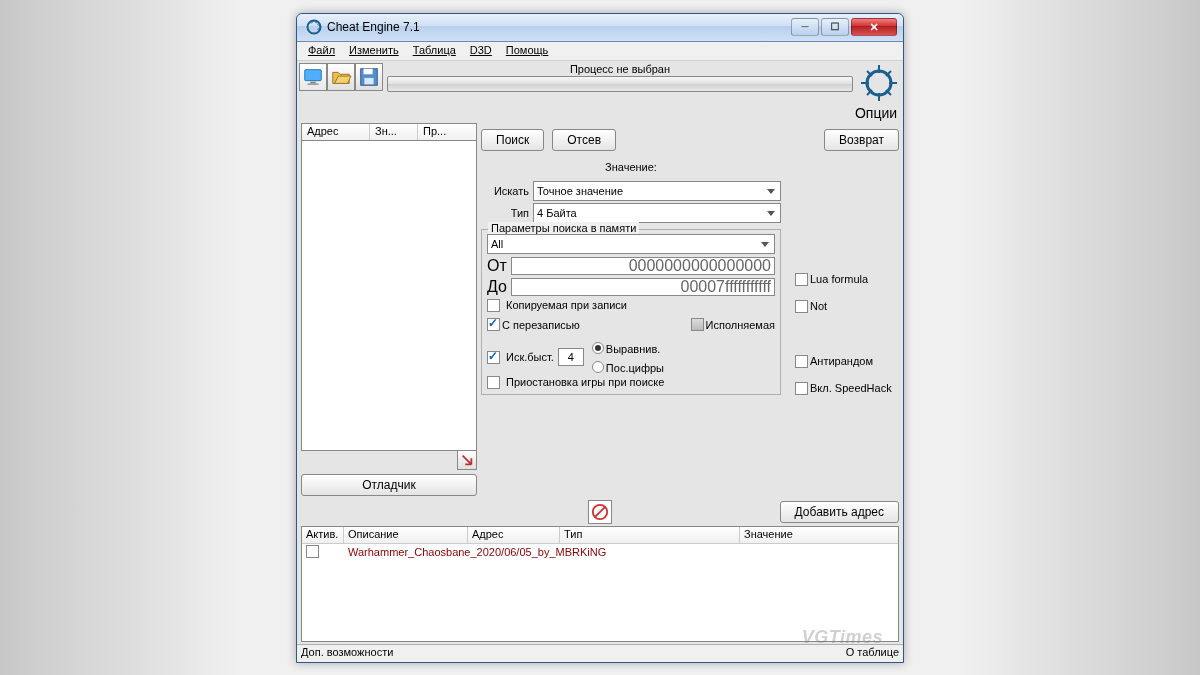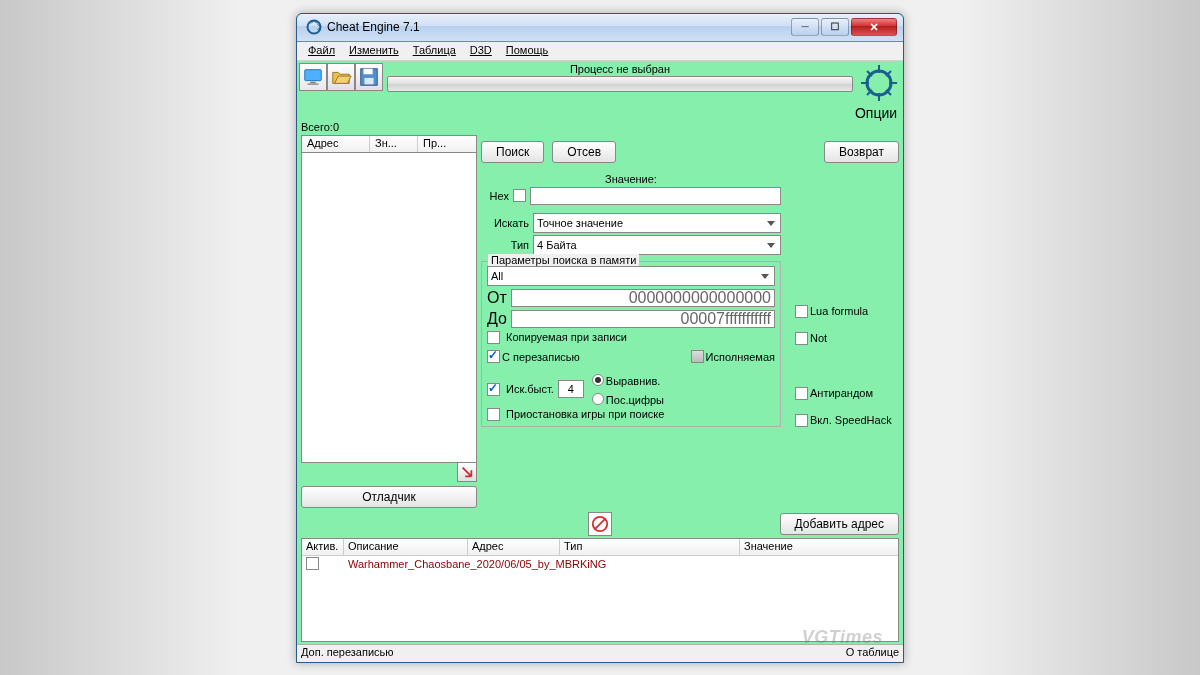--- a/index.html
+++ b/index.html
@@ -1,17 +1,17 @@
 <!DOCTYPE html>
 <html><head>
 <meta charset="utf-8">
 <style>
 * { box-sizing: border-box; margin: 0; padding: 0; font-family: "Segoe UI", Tahoma, sans-serif; }
 body { background: linear-gradient(to right, #c8c8c8, #f0f0f0 20%, #f0f0f0 80%, #c8c8c8); display: flex; align-items: center; justify-content: center; height: 675px; width: 1200px; overflow: hidden; }
-.window { width: 608px; height: 650px; background: #86efac; border: 1px solid #2a5a8a; border-radius: 6px 6px 0 0; box-shadow: 0 0 10px rgba(0,0,0,0.3); display: flex; flex-direction: column; position: relative; }
+.window { width: 608px; height: 650px; background: #e5e5e5; border: 1px solid #2a5a8a; border-radius: 6px 6px 0 0; box-shadow: 0 0 10px rgba(0,0,0,0.3); display: flex; flex-direction: column; position: relative; }
 .titlebar { height: 28px; background: linear-gradient(to bottom, #e8f0fa, #cfe0f5 45%, #b8d0ee 46%, #d0e0f5); border-radius: 6px 6px 0 0; display: flex; align-items: center; padding: 0 4px; border-bottom: 1px solid #6a8ab0; }
 .titlebar-icon { width: 16px; height: 16px; margin: 0 5px; }
 .ce-logo { width: 100%; height: 100%; }
 .title-text { font-size: 12px; color: #000; flex: 1; }
 .win-controls { display: flex; gap: 2px; margin-right: 2px; }
 .win-btn { width: 28px; height: 18px; border-radius: 3px; border: 1px solid rgba(0,0,0,0.3); display: flex; align-items: center; justify-content: center; cursor: pointer; }
 .min-btn, .max-btn { background: linear-gradient(to bottom, #e8f0fa, #b8d0ee); }
 .close-btn { width: 46px; background: linear-gradient(to bottom, #f08080, #d03030 45%, #b02020 46%, #e05050); }
 .win-glyph { font-size: 10px; color: #333; font-weight: bold; line-height: 1; }
 .close-btn .win-glyph { color: #fff; font-size: 11px; }
@@ -153,23 +153,20 @@
               <circle cx="20" cy="20" r="12"></circle>
               <path d="M20 2 L20 10 M20 30 L20 38 M2 20 L10 20 M30 20 L38 20" stroke-width="2"></path>
               <path d="M8 8 L13 13 M32 8 L27 13 M8 32 L13 27 M32 32 L27 27" stroke-width="2"></path>
             </g>
           </svg>
       </div>
       <div class="options-link">Опции</div>
     </div>
   </div>
 
-  <div class="total-row">
-    <span>Всего:</span><span>0</span>
-  </div>
 
   <div class="main-area">
     <div class="left-panel">
       <div class="list-header">
         <div class="col-addr">Адрес</div>
         <div class="col-zn">Зн...</div>
         <div class="col-pr">Пр...</div>
       </div>
       <div class="list-body"></div>
       <div class="arrow-btn">
@@ -184,25 +181,20 @@
       <div class="btn-row">
         <button class="ce-button">Поиск</button>
         <button class="ce-button">Отсев</button>
         <div class="spacer"></div>
         <button class="ce-button">Возврат</button>
       </div>
 
       <div class="two-col" style="margin-top:8px;">
         <div class="two-col-left">
           <div style="text-align:center;font-size:11px;">Значение:</div>
-          <div class="form-row">
-            <span class="form-label" style="width:28px;">Hex</span>
-            <span class="checkbox"></span>
-            <input class="text-input" style="">
-          </div>
           <div class="form-row" style="margin-top:8px;">
             <span class="form-label label-w2">Искать</span>
             <div class="combo">
                 <span>Точное значение</span>
               </div>
           </div>
           <div class="form-row">
             <span class="form-label label-w2">Тип</span>
             <div class="combo">
                 <span>4 Байта</span>
@@ -291,19 +283,19 @@
     </div>
     <div class="table-body">
       <div class="table-row">
         <div class="td-active"><span class="checkbox"></span></div>
         <div class="td-desc">Warhammer_Chaosbane_2020/06/05_by_MBRKiNG</div>
       </div>
     </div>
   </div>
 
   <div class="statusbar">
-    <div>Доп. перезаписью</div>
+    <div>Доп. возможности</div>
     <div class="spacer"></div>
     <div>О таблице</div>
   </div>
 
   <div class="watermark">VGTimes</div>
 </div>
 
 </body></html>

